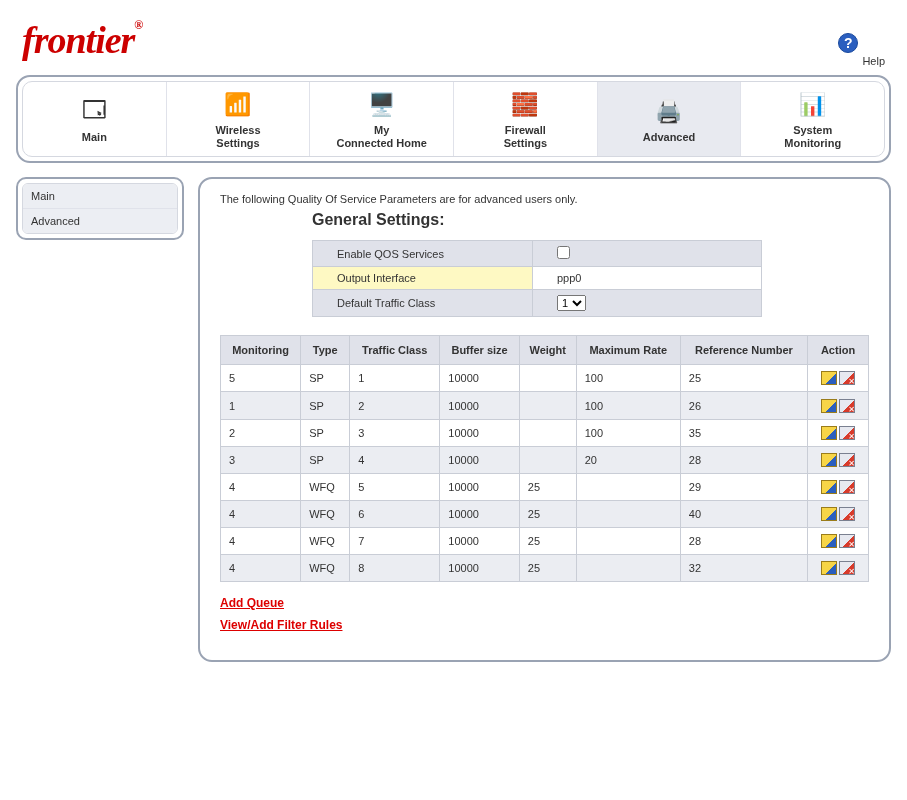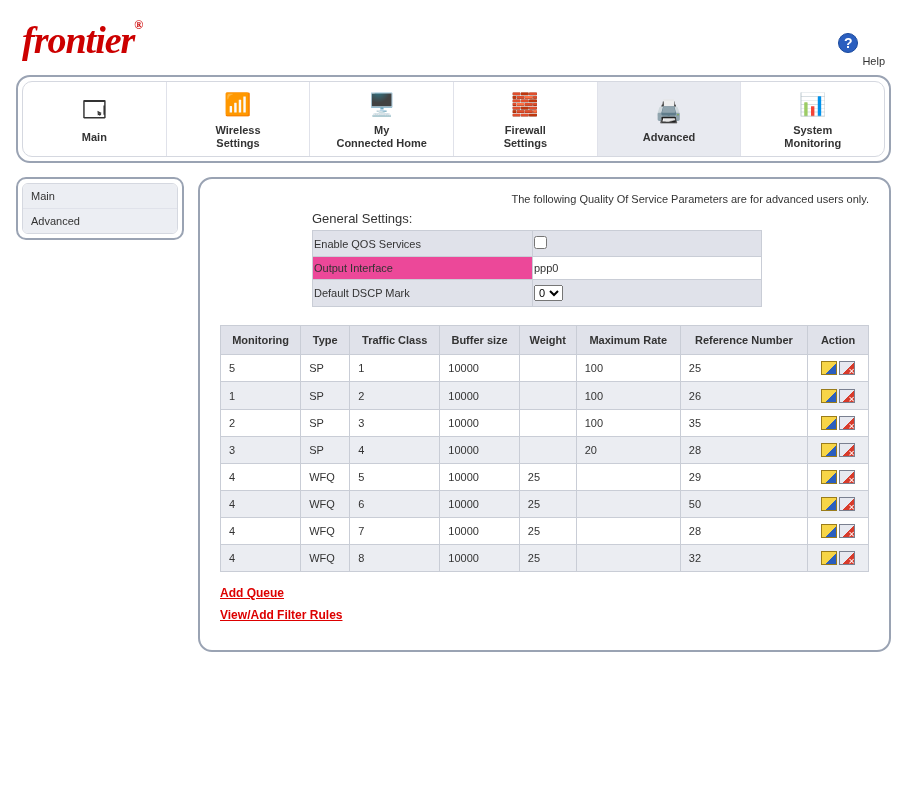--- a/index.html
+++ b/index.html
@@ -23,26 +23,26 @@
 .layout { display: flex; gap: 14px; padding: 0 4px; }
 .side { width: 168px; }
 .side-box { border: 2px solid #9aa3b3; border-radius: 10px; padding: 4px; }
 .side-inner { border: 1px solid #d5d8e0; border-radius: 6px; overflow: hidden; }
 .side-item { padding: 6px 8px; font-size: 11px; color: #333; border-bottom: 1px solid #e0e2ea; background: #eceef3; cursor: pointer; }
 .side-item:last-child { border-bottom: none; }
 
 .main { flex: 1; }
 .main-box { border: 2px solid #9aa3b3; border-radius: 14px; padding: 14px 20px 24px 20px; }
 .page-title { font-size: 15px; font-weight: bold; text-align: center; margin: 8px 0 10px; }
-.page-sub { text-align: right; font-size: 11px; margin-bottom: 0; }
-
-.sect-label { font-size: 13px; font-weight: normal; margin: 6px 0 4px 92px; }
+.page-sub { text-align: left; font-size: 11px; margin-bottom: 0; }
+
+.sect-label { font-size: 16px; font-weight: bold; margin: 6px 0 11px 92px; }
 .gs-table { width: 450px; margin: 0 0 18px 92px; border: 1px solid #c9cdd6; border-collapse: collapse; }
-.gs-table td { border: 1px solid #c9cdd6; padding: 5px 1px; font-size: 11px; }
-.gs-table tr td:first-child { width: 220px; background: #ec4899; }
+.gs-table td { border: 1px solid #c9cdd6; padding: 5px 24px; font-size: 11px; }
+.gs-table tr td:first-child { width: 220px; background: #fef9c3; }
 .gs-table tr:nth-child(odd) td { background: #e0e2ea; }
 .gs-table tr:nth-child(odd) td:last-child { background: #e0e2ea; }
 .gs-table tr:nth-child(even) td:last-child { background: #fff; }
 .gs-table input[type=text] { width: 50px; font-size: 11px; padding: 1px 3px; }
 .gs-table select { font-size: 11px; }
 
 .list-label { font-size: 12px; font-weight: bold; margin: 4px 0 4px 0; }
 .q-table { width: 100%; border: 1px solid #c9cdd6; border-collapse: collapse; margin-bottom: 10px; }
 .q-table th { background: #e0e2ea; border: 1px solid #c9cdd6; padding: 8px 6px; font-size: 11px; text-align: center; }
 .q-table td { border: 1px solid #c9cdd6; padding: 6px 8px; font-size: 11px; }
@@ -119,22 +119,22 @@
           <tbody>
               <tr>
             <td>Enable QOS Services</td>
             <td><input type="checkbox" style=""></td>
           </tr>
           <tr>
             <td>Output Interface</td>
             <td>ppp0</td>
           </tr>
           <tr>
-            <td>Default DSCP Mark</td>
-            <td><select><option>0</option></select></td>
+            <td>Default Traffic Class</td>
+            <td><select><option>1</option></select></td>
           </tr>
         </tbody>
           </table>
 
         <table class="q-table">
           <thead>
               <tr id="qhead">
                 <th>Monitoring</th>
                 <th>Type</th>
                 <th>Traffic Class</th>
@@ -196,21 +196,21 @@
                 <td>29</td>
                 <td class="act-cell"><span class="act-ic act-edit"></span><span class="act-ic act-del"></span></td>
               </tr>
               <tr>
                 <td>4</td>
                 <td>WFQ</td>
                 <td>6</td>
                 <td>10000</td>
                 <td>25</td>
                 <td></td>
-                <td>50</td>
+                <td>40</td>
                 <td class="act-cell"><span class="act-ic act-edit"></span><span class="act-ic act-del"></span></td>
               </tr>
               <tr>
                 <td>4</td>
                 <td>WFQ</td>
                 <td>7</td>
                 <td>10000</td>
                 <td>25</td>
                 <td></td>
                 <td>28</td>

